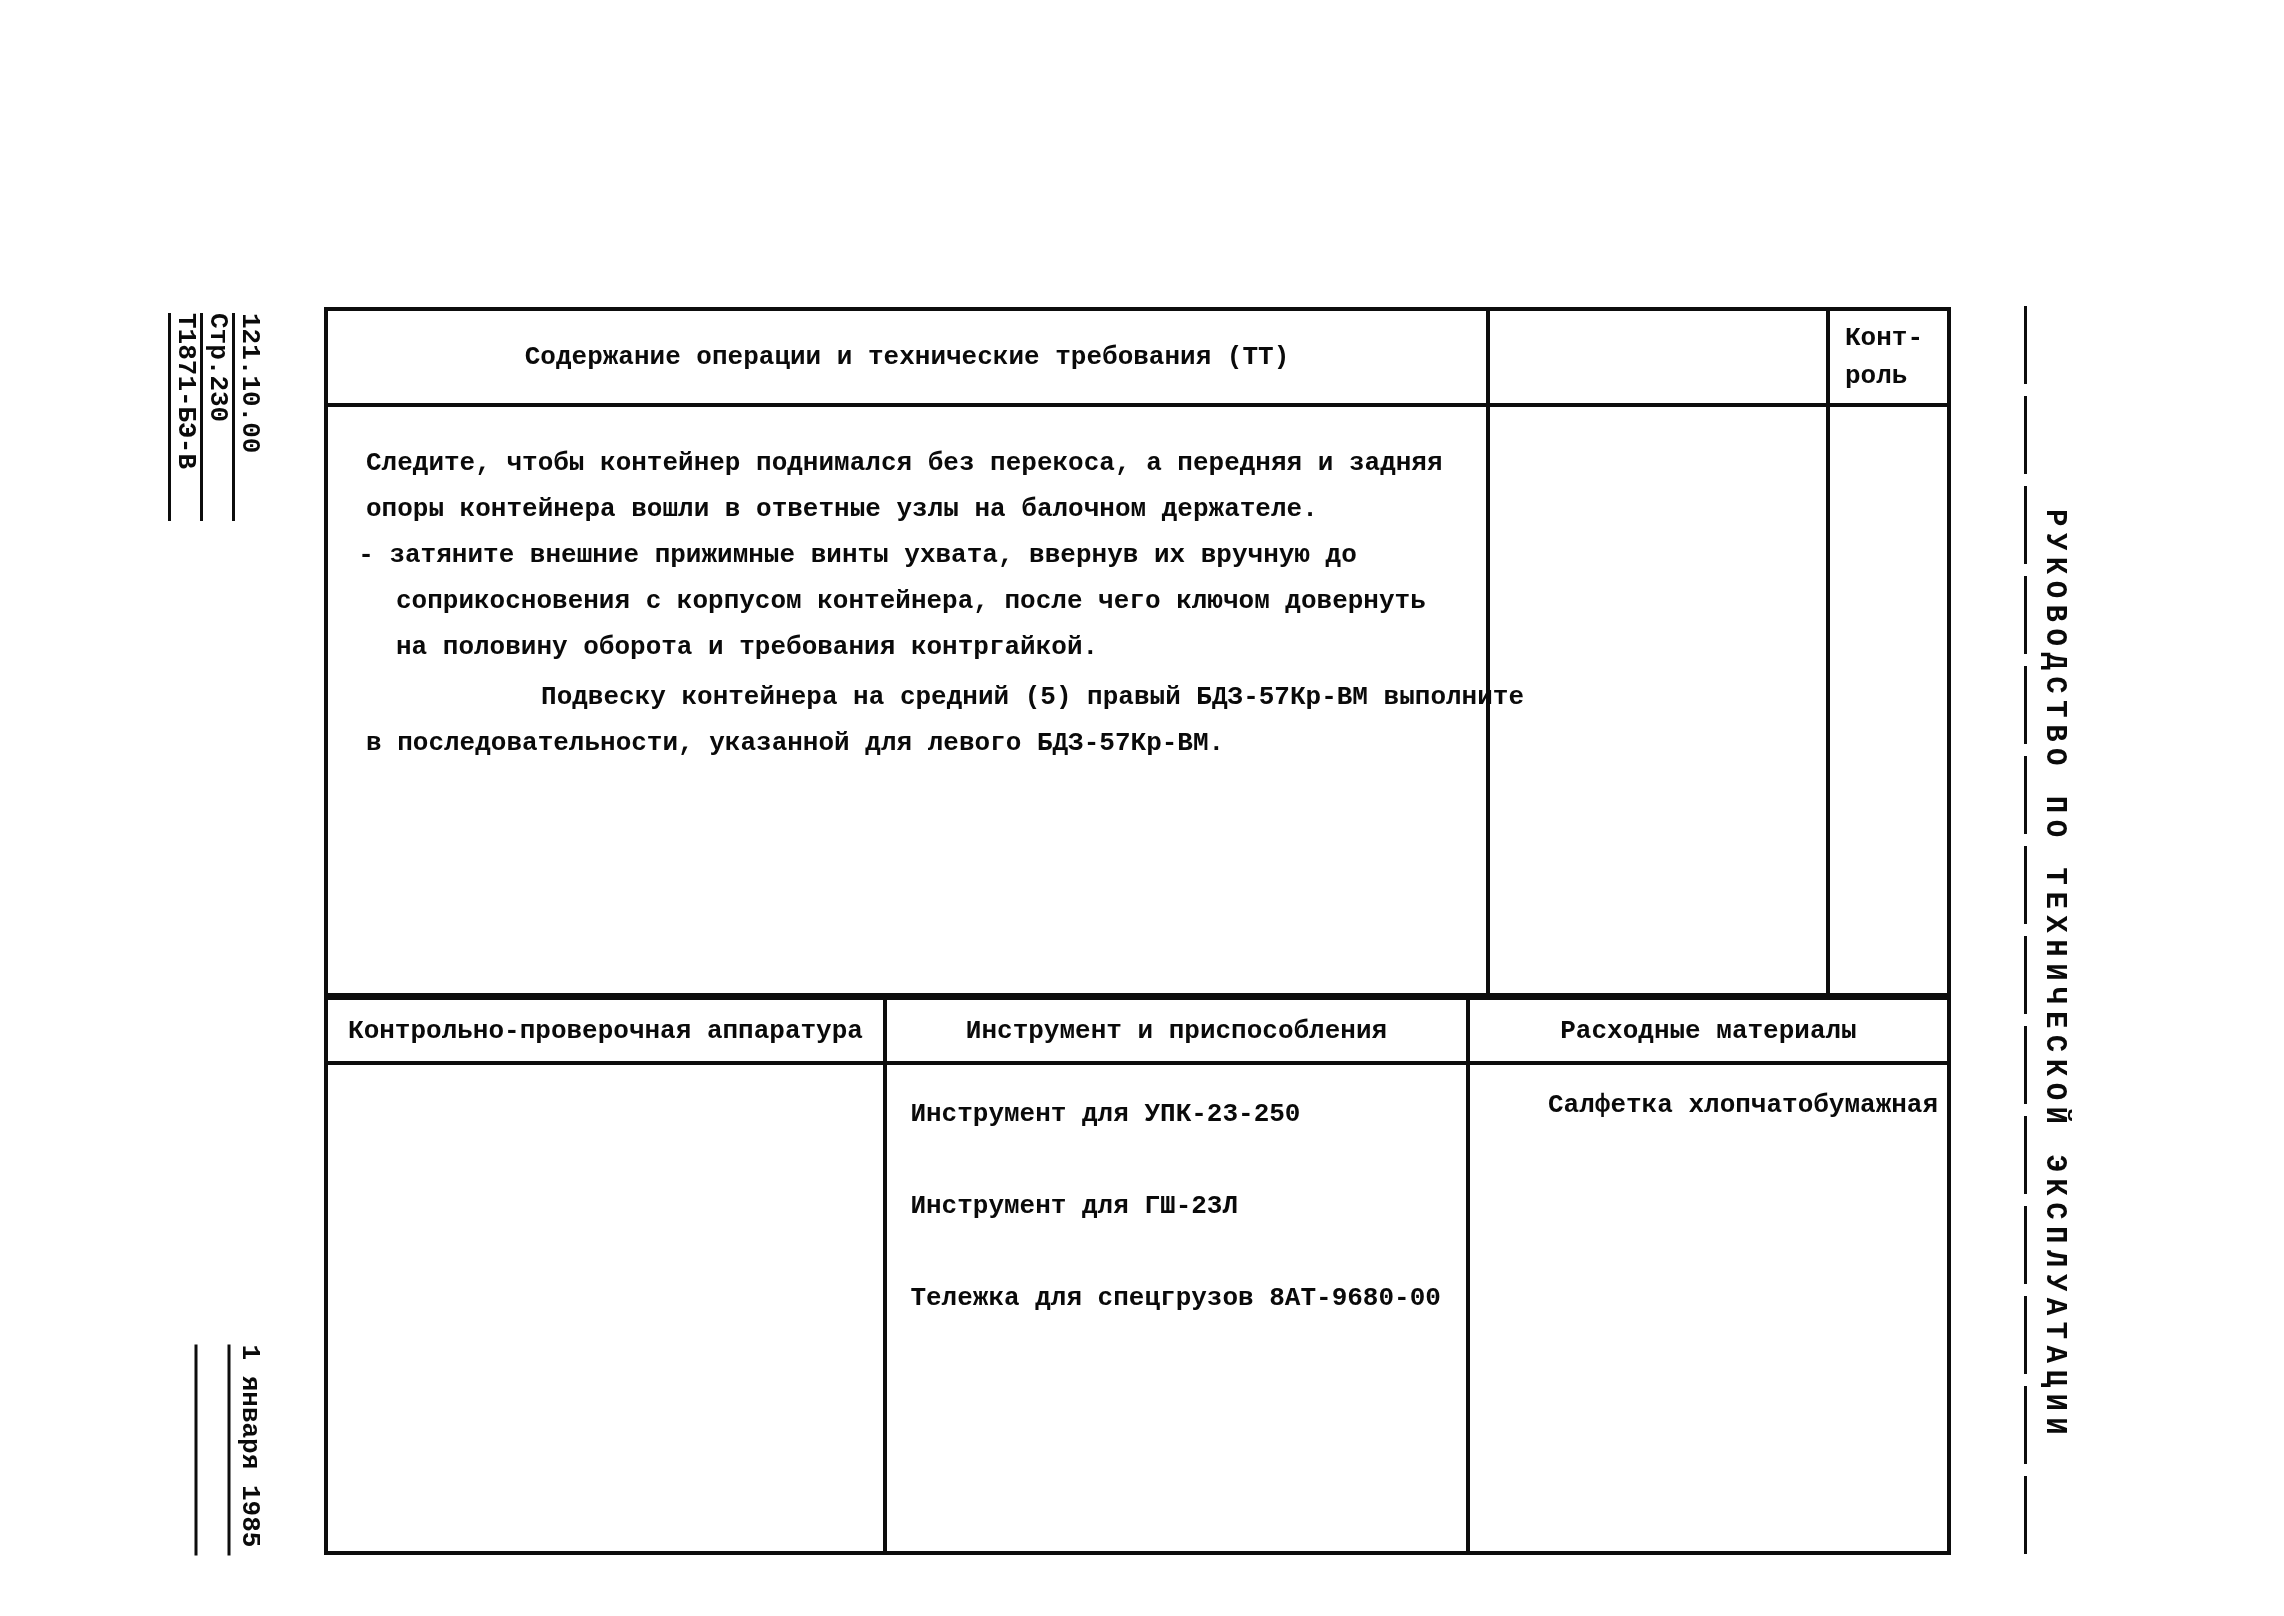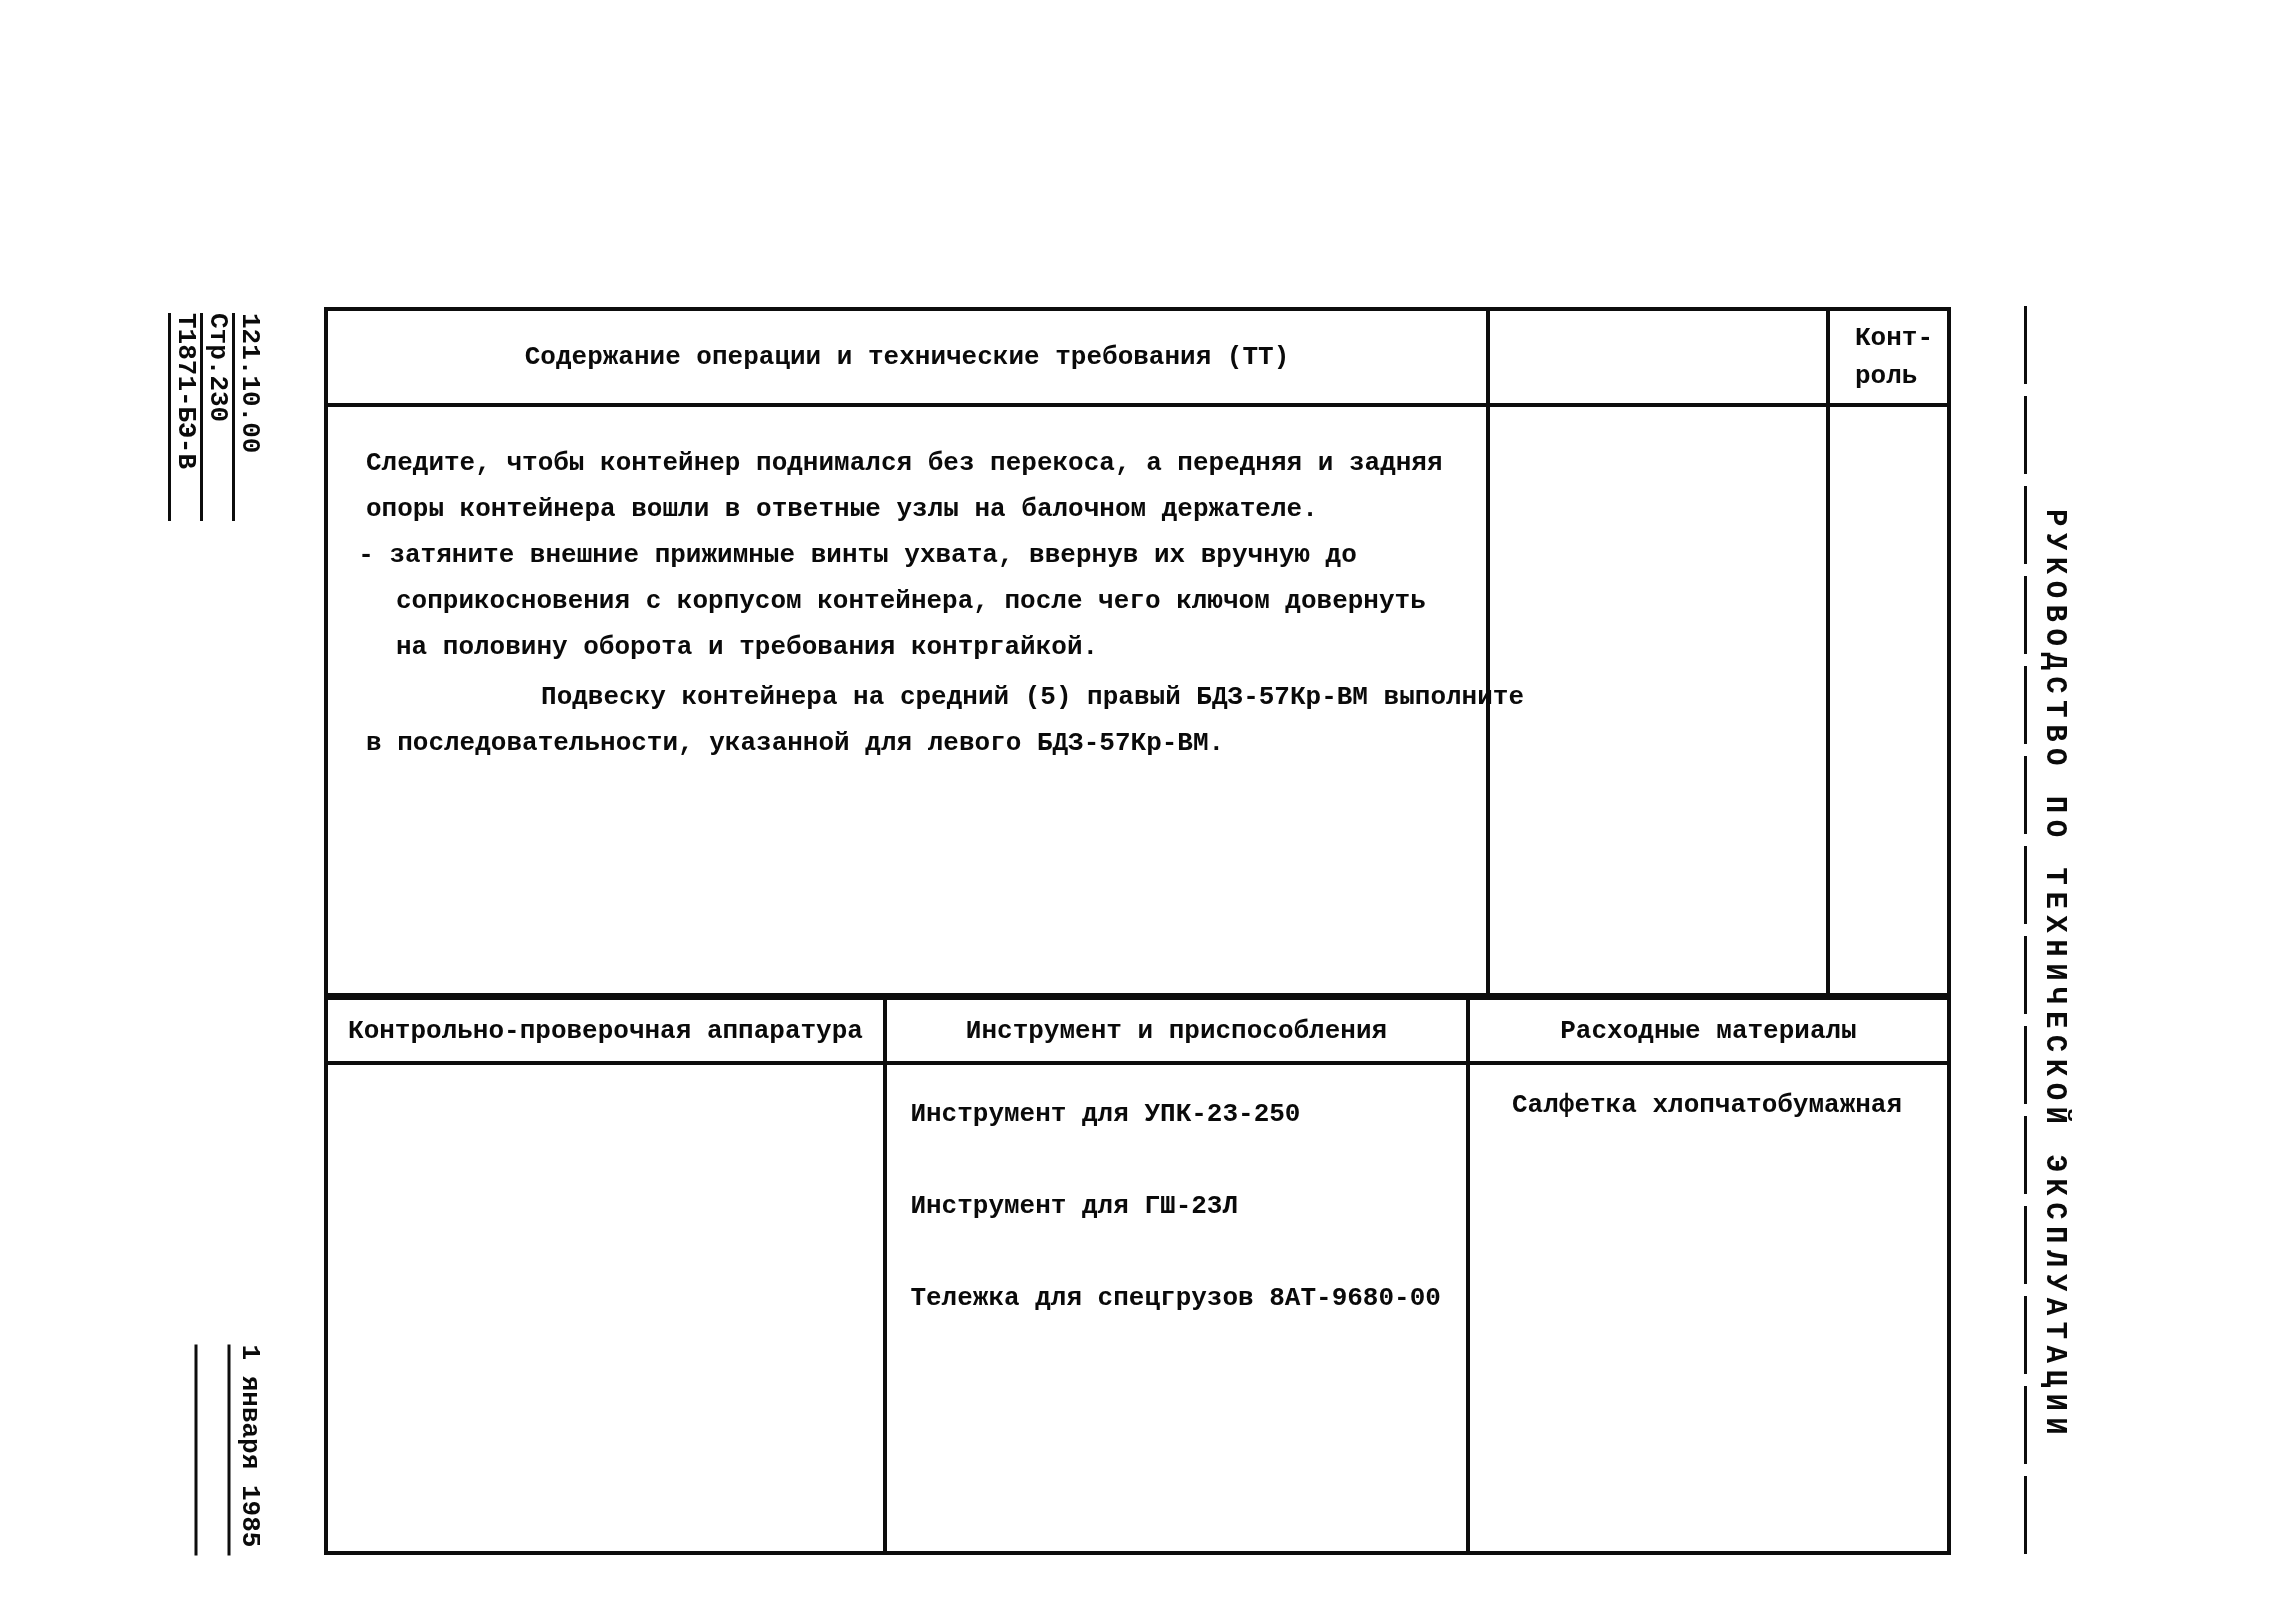--- a/index.html
+++ b/index.html
@@ -73,21 +73,21 @@
     <div class="line" style="left:1498px;top:0;width:3.9px;height:686px;"></div>
 
     <div class="line" style="left:555px;top:685px;width:3.9px;bottom:0;"></div>
     <div class="line" style="left:1138px;top:685px;width:3.9px;bottom:0;"></div>
 
     <div class="cell center-flex" style="left:0;top:0;width:1158px;height:92px;">
       <span>Содержание операции и технические требования (ТТ)</span>
     </div>
 
 
-    <div class="cell hdr2" style="left:1502px;top:0;width:113px;height:92px;padding-left:25px;">
+    <div class="cell hdr2" style="left:1502px;top:0;width:113px;height:92px;padding-left:15px;">
       <div>Конт-</div>
       <div>роль</div>
     </div>
 
     <div class="cell body-text" style="left:0;top:96px;width:1158px;height:583px;padding:33px 0 0 38px;">
       <div>Следите, чтобы контейнер поднимался без перекоса, а передняя и задняя</div>
       <div>опоры контейнера вошли в ответные узлы на балочном держателе.</div>
       <div class="bullet">- затяните внешние прижимные винты ухвата, ввернув их вручную до</div>
       <div class="indent">соприкосновения с корпусом контейнера, после чего ключом довернуть</div>
       <div class="indent">на половину оборота и требования контргайкой.</div>
@@ -108,20 +108,20 @@
     </div>
 
     <div class="cell" style="left:0;top:754px;width:555px;bottom:0;"></div>
 
     <div class="cell" style="left:559px;top:754px;width:579px;bottom:0;padding:34px 0 0 23.4px;">
       <div class="tool-item">Инструмент для УПК-23-250</div>
       <div class="tool-item">Инструмент для ГШ-23Л</div>
       <div class="tool-item">Тележка для спецгрузов 8АТ-9680-00</div>
     </div>
 
-    <div class="cell" style="left:1142px;top:754px;width:477px;bottom:0;padding:25px 0 0 42px;">
+    <div class="cell" style="left:1178px;top:754px;width:477px;bottom:0;padding:25px 0 0 42px;">
       <div class="mat-item">Салфетка хлопчатобумажная</div>
     </div>
 
   </div>
 
 </div>
 
 
 </body></html>

